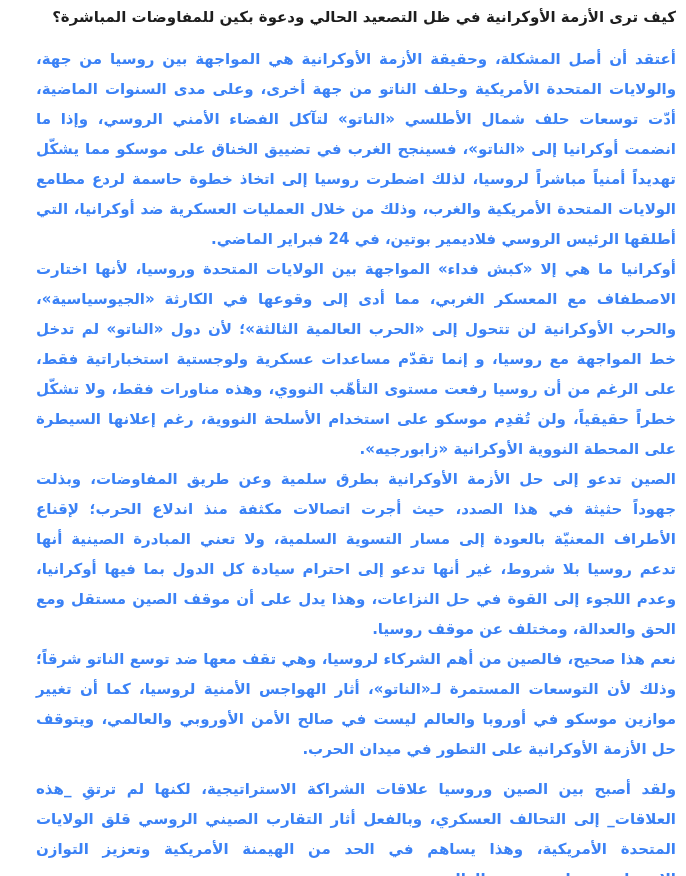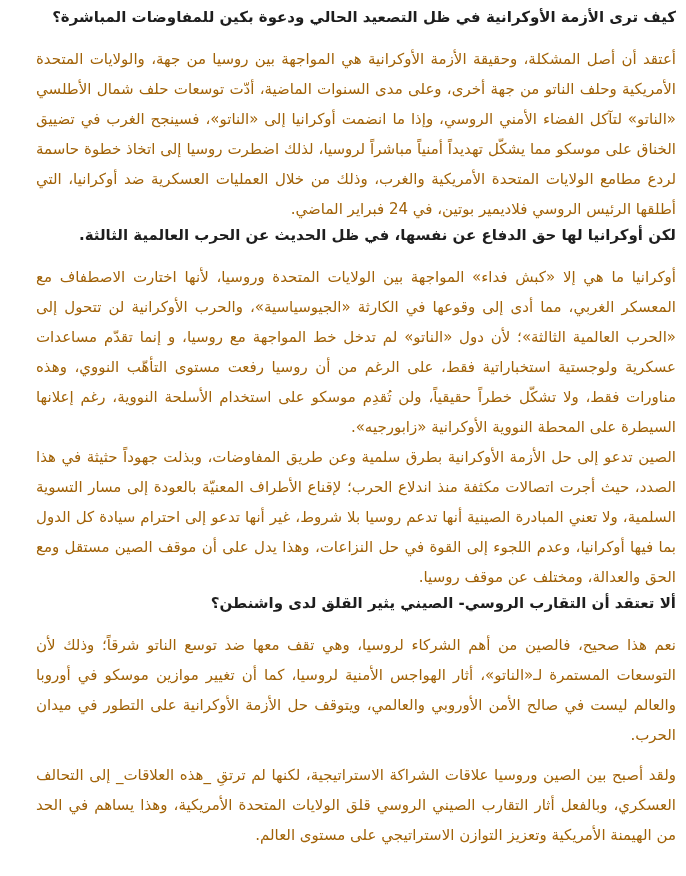--- a/index.html
+++ b/index.html
@@ -26,48 +26,46 @@
     margin: 0 0 16px 0;
     font-size: 15px;
     font-weight: bold;
     line-height: 22px;
     color: #1e1e1e;
     text-align: right;
   }
   .answer {
     margin: 0 0 10px 0;
     font-size: 15px;
-    font-weight: normal;
+    font-weight: bold;
     line-height: 30px;
-    color: #a16207;
+    color: #3b82f6;
     text-align: justify;
     text-justify: inter-word;
   }
   .answer:last-child {
     margin-bottom: 0;
   }
 </style>
 </head>
 <body>
 
 <article class="article">
 
   <section class="qa-section">
     <h2 class="question">كيف ترى الأزمة الأوكرانية في ظل التصعيد الحالي ودعوة بكين للمفاوضات المباشرة؟</h2>
     <p class="answer">أعتقد أن أصل المشكلة، وحقيقة الأزمة الأوكرانية هي المواجهة بين روسيا من جهة، والولايات المتحدة الأمريكية وحلف الناتو من جهة أخرى، وعلى مدى السنوات الماضية، أدّت توسعات حلف شمال الأطلسي «الناتو» لتآكل الفضاء الأمني الروسي، وإذا ما انضمت أوكرانيا إلى «الناتو»، فسينجح الغرب في تضييق الخناق على موسكو مما يشكّل تهديداً أمنياً مباشراً لروسيا، لذلك اضطرت روسيا إلى اتخاذ خطوة حاسمة لردع مطامع الولايات المتحدة الأمريكية والغرب، وذلك من خلال العمليات العسكرية ضد أوكرانيا، التي أطلقها الرئيس الروسي فلاديمير بوتين، في 24 فبراير الماضي.</p>
   </section>
 
   <section class="qa-section">
-    <h2 class="question">لكن أوكرانيا لها حق الدفاع عن نفسها، في ظل الحديث عن الحرب العالمية الثالثة.</h2>
     <p class="answer">أوكرانيا ما هي إلا «كبش فداء» المواجهة بين الولايات المتحدة وروسيا، لأنها اختارت الاصطفاف مع المعسكر الغربي، مما أدى إلى وقوعها في الكارثة «الجيوسياسية»، والحرب الأوكرانية لن تتحول إلى «الحرب العالمية الثالثة»؛ لأن دول «الناتو» لم تدخل خط المواجهة مع روسيا، و إنما تقدّم مساعدات عسكرية ولوجستية استخباراتية فقط، على الرغم من أن روسيا رفعت مستوى التأهّب النووي، وهذه مناورات فقط، ولا تشكّل خطراً حقيقياً، ولن تُقدِم موسكو على استخدام الأسلحة النووية، رغم إعلانها السيطرة على المحطة النووية الأوكرانية «زابورجيه».</p>
   </section>
 
   <section class="qa-section">
     <p class="answer">الصين تدعو إلى حل الأزمة الأوكرانية بطرق سلمية وعن طريق المفاوضات، وبذلت جهوداً حثيثة في هذا الصدد، حيث أجرت اتصالات مكثفة منذ اندلاع الحرب؛ لإقناع الأطراف المعنيّة بالعودة إلى مسار التسوية السلمية، ولا تعني المبادرة الصينية أنها تدعم روسيا بلا شروط، غير أنها تدعو إلى احترام سيادة كل الدول بما فيها أوكرانيا، وعدم اللجوء إلى القوة في حل النزاعات، وهذا يدل على أن موقف الصين مستقل ومع الحق والعدالة، ومختلف عن موقف روسيا.</p>
   </section>
 
   <section class="qa-section">
-    <h2 class="question">ألا تعتقد أن التقارب الروسي- الصيني يثير القلق لدى واشنطن؟</h2>
     <p class="answer">نعم هذا صحيح، فالصين من أهم الشركاء لروسيا، وهي تقف معها ضد توسع الناتو شرقاً؛ وذلك لأن التوسعات المستمرة لـ«الناتو»، أثار الهواجس الأمنية لروسيا، كما أن تغيير موازين موسكو في أوروبا والعالم ليست في صالح الأمن الأوروبي والعالمي، ويتوقف حل الأزمة الأوكرانية على التطور في ميدان الحرب.</p>
     <p class="answer">ولقد أصبح بين الصين وروسيا علاقات الشراكة الاستراتيجية، لكنها لم ترتقِ _هذه العلاقات_ إلى التحالف العسكري، وبالفعل أثار التقارب الصيني الروسي قلق الولايات المتحدة الأمريكية، وهذا يساهم في الحد من الهيمنة الأمريكية وتعزيز التوازن الاستراتيجي على مستوى العالم.</p>
   </section>
 
 </article>
 
 </body></html>

